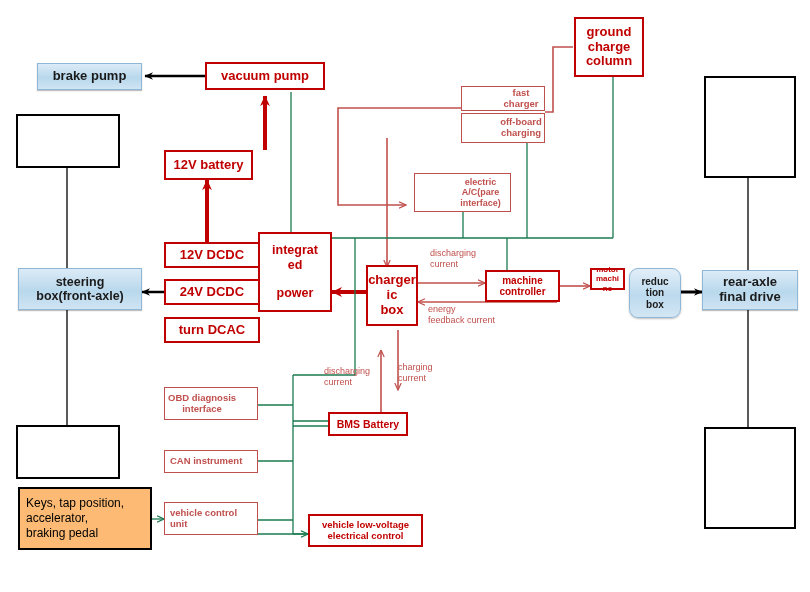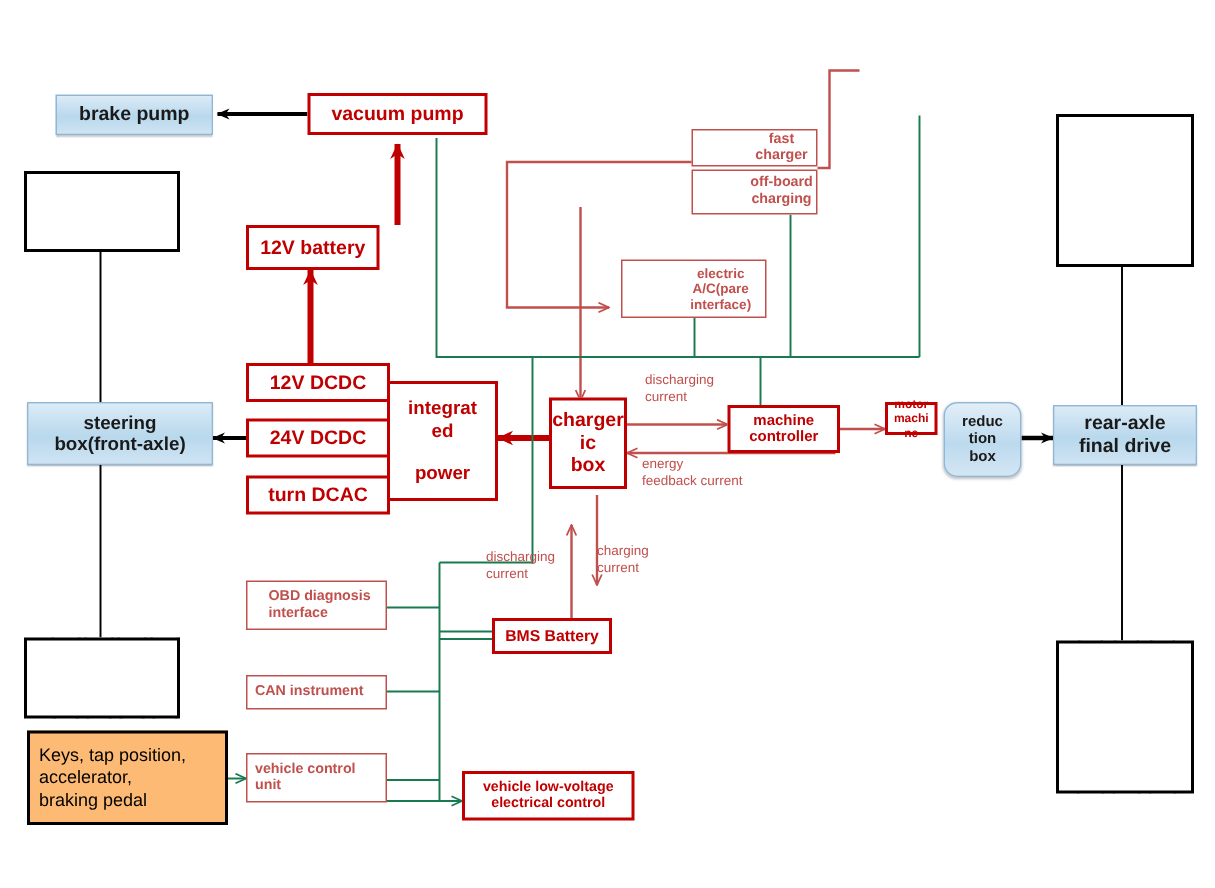--- a/index.html
+++ b/index.html
@@ -228,38 +228,41 @@
 
   <div class="wheel" style="left:16px; top:114px; width:104px; height:54px;"></div>
   <div class="wheel" style="left:16px; top:425px; width:104px; height:54px;"></div>
   <div class="wheel" style="left:704px; top:76px; width:92px; height:102px;"></div>
   <div class="wheel" style="left:704px; top:427px; width:92px; height:102px;"></div>
 
   <div class="node nbox-blue" style="left:37px; top:63px; width:105px; height:27px; font-size:13px;">brake pump</div>
 
   <div class="node nbox-red" style="left:205px; top:62px; width:120px; height:28px; font-size:13px;">vacuum pump</div>
 
+  <div class="node nbox-red" style="left:574px; top:17px; width:70px; height:60px; font-size:13px; white-space:pre-line;">ground
+charge
+column</div>
 
   <div class="node nbox-red-thin" style="left:461px; top:86px; width:84px; height:25px; font-size:9.5px;">fast charger</div>
 
   <div class="node nbox-red-thin" style="left:461px; top:113px; width:84px; height:30px; font-size:9.5px; white-space:pre-line;">off-board
 charging</div>
 
   <div class="node nbox-red" style="left:164px; top:150px; width:89px; height:30px; font-size:13px;">12V battery</div>
 
   <div class="node nbox-red-thin" style="left:414px; top:173px; width:97px; height:39px; font-size:9px; white-space:pre-line;">electric A/C(pare
 interface)</div>
 
   <div class="node nbox-red" style="left:164px; top:242px; width:96px; height:26px; font-size:13px;">12V DCDC</div>
 
   <div class="node nbox-red" style="left:164px; top:279px; width:96px; height:26px; font-size:13px;">24V DCDC</div>
 
   <div class="node nbox-red" style="left:164px; top:317px; width:96px; height:26px; font-size:13px;">turn DCAC</div>
 
-  <div class="node nbox-red" style="left:258px; top:254px; width:74px; height:80px; font-size:12.5px; white-space:pre-line;">integrat
+  <div class="node nbox-red" style="left:258px; top:232px; width:74px; height:80px; font-size:12.5px; white-space:pre-line;">integrat
 ed
 
 power</div>
 
   <div class="node nbox-red" style="left:366px; top:265px; width:52px; height:61px; font-size:13px; white-space:pre-line;">charger
 ic
 box</div>
 
   <div class="node nbox-red" style="left:485px; top:270px; width:75px; height:32px; font-size:10px; white-space:pre-line;">machine
 controller</div>
@@ -271,21 +274,21 @@
   <div class="node nbox-blue-round" style="left:629px; top:268px; width:52px; height:50px; font-size:10px; white-space:pre-line;">reduc
 tion
 box</div>
 
   <div class="node nbox-blue" style="left:702px; top:270px; width:96px; height:40px; font-size:13px; white-space:pre-line;">rear-axle
 final drive</div>
 
   <div class="node nbox-blue" style="left:18px; top:268px; width:124px; height:42px; font-size:12.5px; white-space:pre-line;">steering
 box(front-axle)</div>
 
-  <div class="node nbox-red-thin" style="left:164px; top:387px; width:94px; height:33px; font-size:9.5px; white-space:pre-line; text-align:left; justify-content:flex-start; padding-left:14px;">OBD diagnosis
+  <div class="node nbox-red-thin" style="left:164px; top:387px; width:94px; height:33px; font-size:9.5px; white-space:pre-line; text-align:center; justify-content:flex-start; padding-left:3px;">OBD diagnosis
 interface</div>
 
   <div class="node nbox-red-thin" style="left:164px; top:450px; width:94px; height:23px; font-size:9.5px; text-align:left; justify-content:flex-start; padding-left:5px;">CAN instrument</div>
 
   <div class="node nbox-red-thin" style="left:164px; top:502px; width:94px; height:33px; font-size:9.5px; white-space:pre-line; text-align:left; justify-content:flex-start; padding-left:5px;">vehicle control
 unit</div>
 
   <div class="node nbox-red" style="left:328px; top:412px; width:80px; height:24px; font-size:10.5px;">BMS Battery</div>
 
   <div class="node nbox-red" style="left:308px; top:514px; width:115px; height:33px; font-size:9.5px; white-space:pre-line;">vehicle low-voltage

